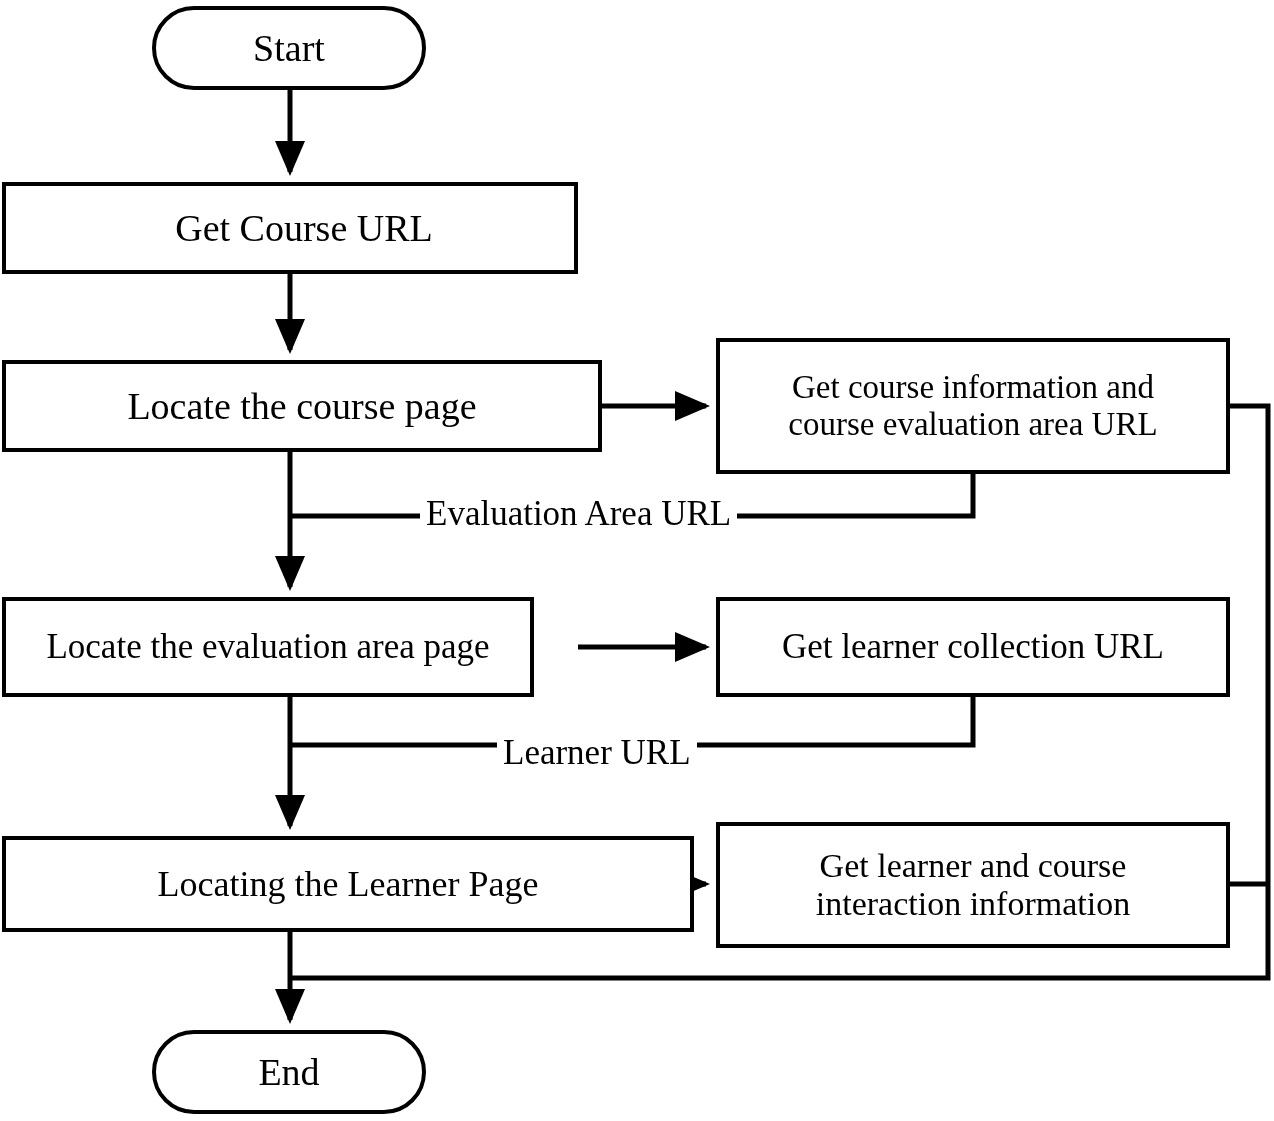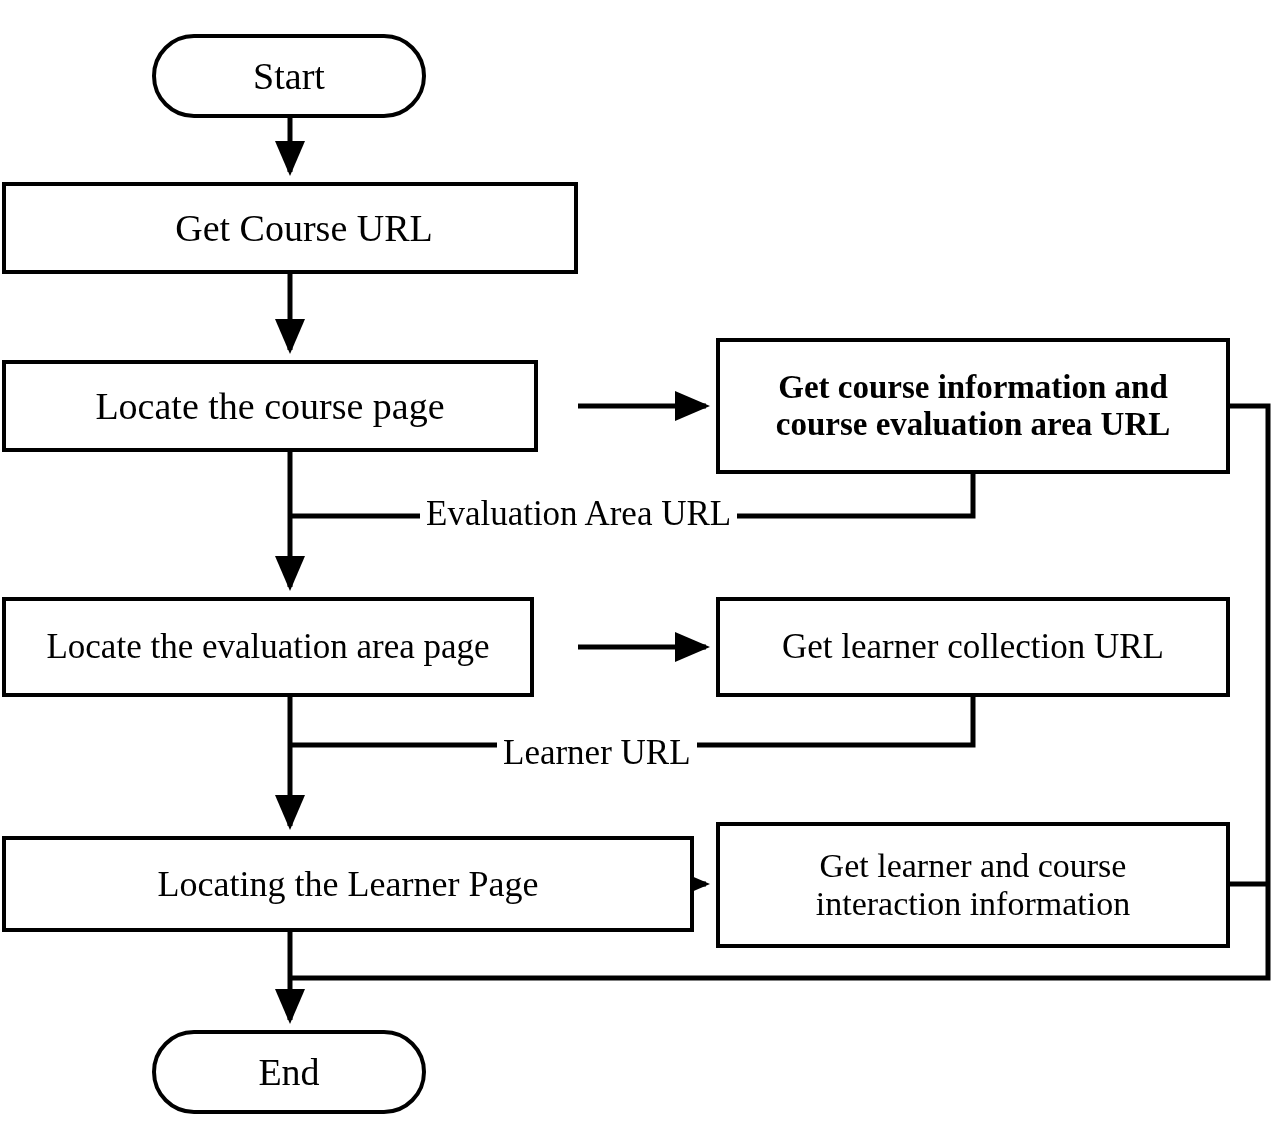--- a/index.html
+++ b/index.html
@@ -86,33 +86,33 @@
       <path d="M1230 406 L1268 406 L1268 884"></path>
 
       <path d="M1230 884 L1268 884"></path>
 
       <path d="M1268 884 L1268 978 L290 978"></path>
 
       <line x1="290" y1="932" x2="290" y2="1020" marker-end="url(#arrow)"></line>
     </g>
   </svg>
 
-  <div class="node terminator" style="left:152px; top:6px; width:274px; height:84px; font-size:38px;margin-top:28px;">
+  <div class="node terminator" style="left:152px; top:6px; width:274px; height:84px; font-size:38px;">
     <span class="label">Start</span>
   </div>
 
   <div class="node" style="left:2px; top:182px; width:576px; height:92px; font-size:38px;padding-left:28px;">
     <span class="label">Get Course URL</span>
   </div>
 
-  <div class="node" style="left:2px; top:360px; width:536px; height:92px; font-size:38px;text-align:center;">
+  <div class="node" style="left:2px; top:360px; width:600px; height:92px; font-size:38px;text-align:center;">
     <span class="label">Locate the course page</span>
   </div>
 
-  <div class="node" style="left:716px; top:338px; width:514px; height:136px; font-size:33px;font-weight:bold;">
+  <div class="node" style="left:716px; top:338px; width:514px; height:136px; font-size:33px;">
     <span class="label">Get course information and
 course evaluation area URL</span>
   </div>
 
   <div class="node" style="left:2px; top:597px; width:532px; height:100px; font-size:35px;">
     <span class="label">Locate the evaluation area page</span>
   </div>
 
   <div class="node" style="left:716px; top:597px; width:514px; height:100px; font-size:35px;align-items:center;">
     <span class="label">Get learner collection URL</span>

